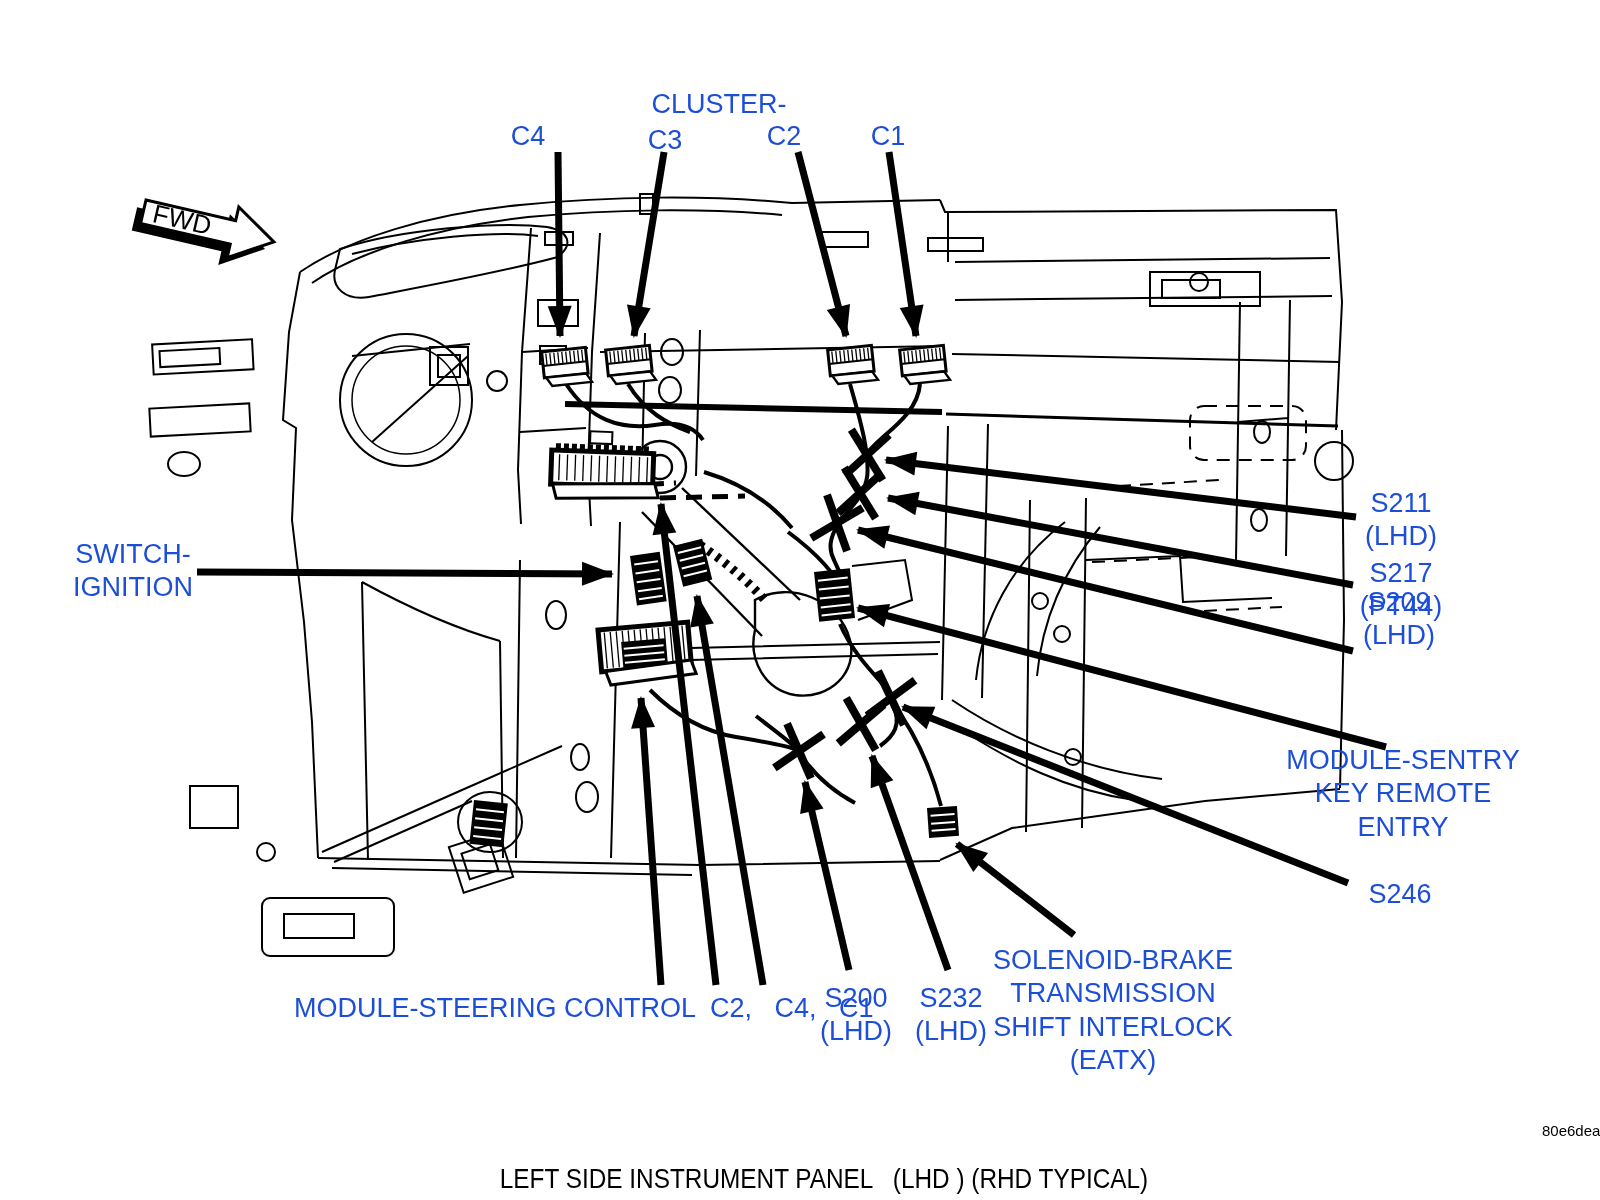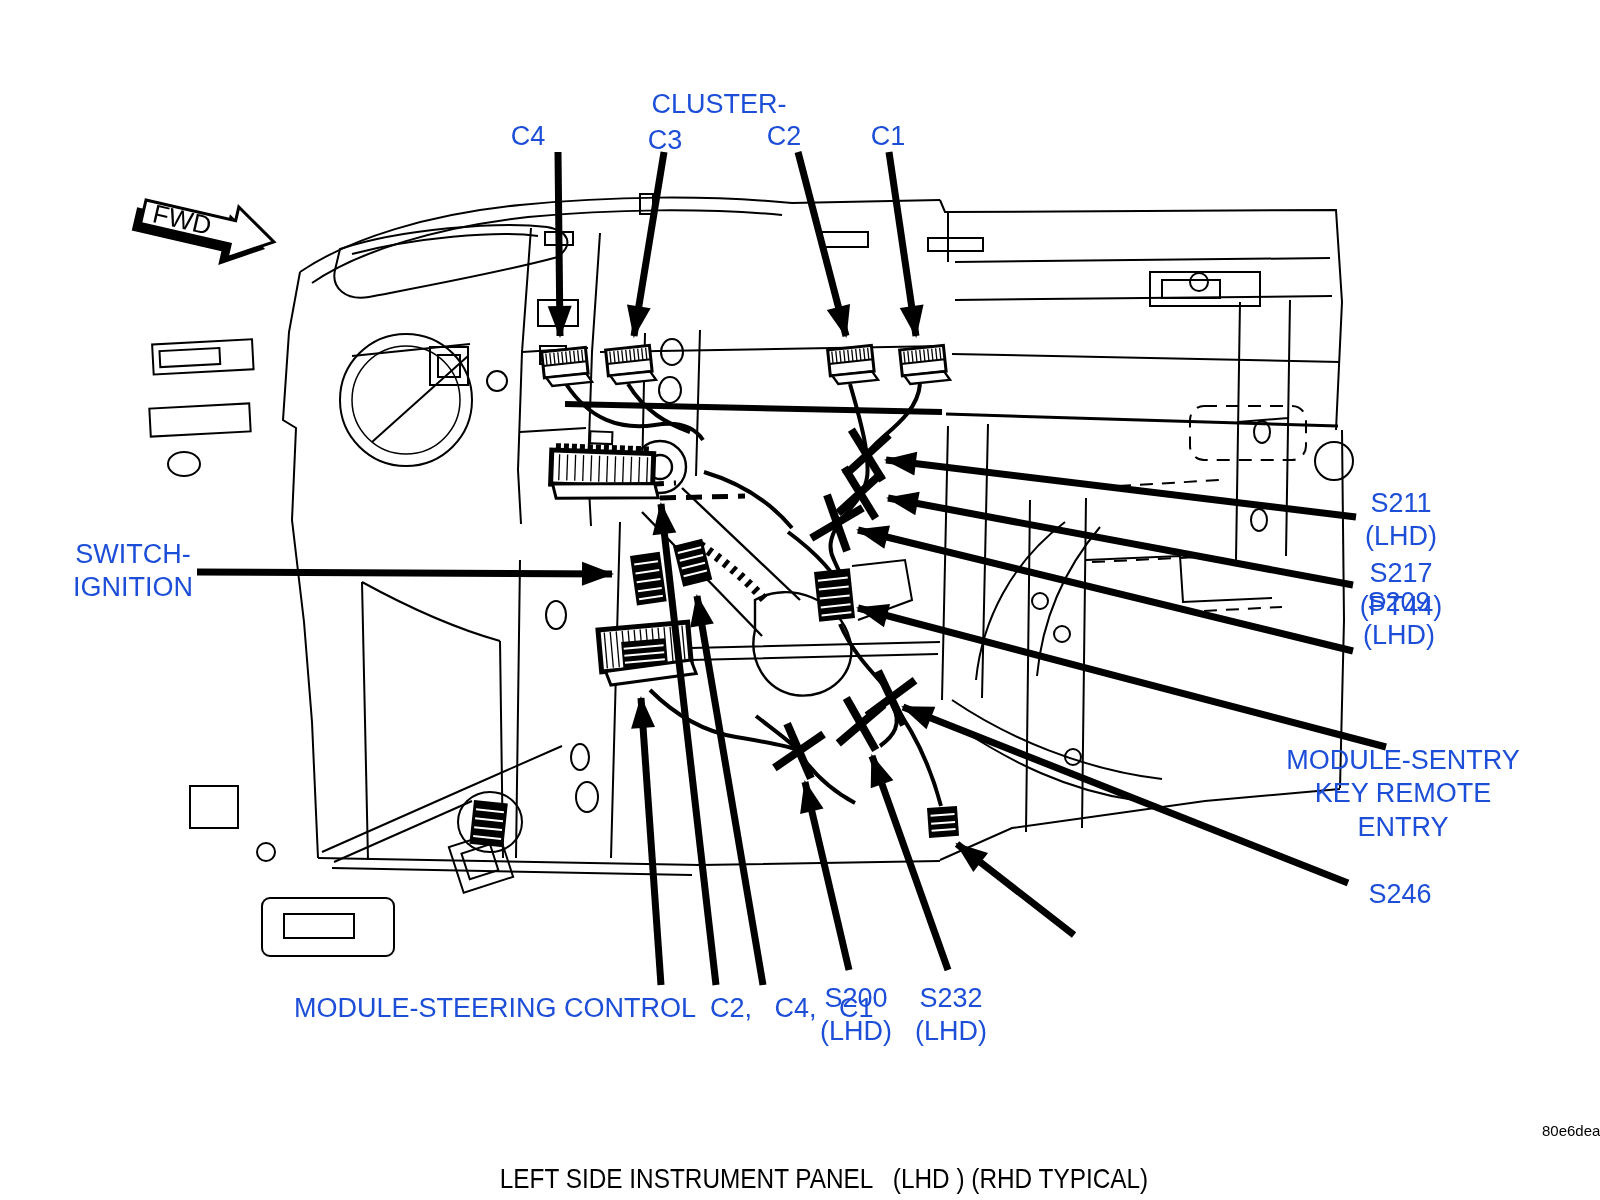--- a/index.html
+++ b/index.html
@@ -349,17 +349,21 @@
 <div class="lbl" style="left:1403px;top:744px">MODULE-SENTRY
 KEY REMOTE
 ENTRY</div>
 <div class="lbl" style="left:1400px;top:878px">S246</div>
 
 <div class="lbl leftal" style="left:294px;top:992px">MODULE-STEERING CONTROL  C2,   C4,   C1</div>
 <div class="lbl" style="left:856px;top:982px">S200
 (LHD)</div>
 <div class="lbl" style="left:951px;top:982px">S232
 (LHD)</div>
+<div class="lbl" style="left:1113px;top:944px">SOLENOID-BRAKE
+TRANSMISSION
+SHIFT INTERLOCK
+(EATX)</div>
 
 <div class="figcode" style="left:1528px;top:1122px;position:absolute">80e6dea4</div>
 <div class="caption" style="left:824px;top:1162px">LEFT SIDE INSTRUMENT PANEL   (LHD ) (RHD TYPICAL)</div>
 
 </div>
 
 </body></html>

